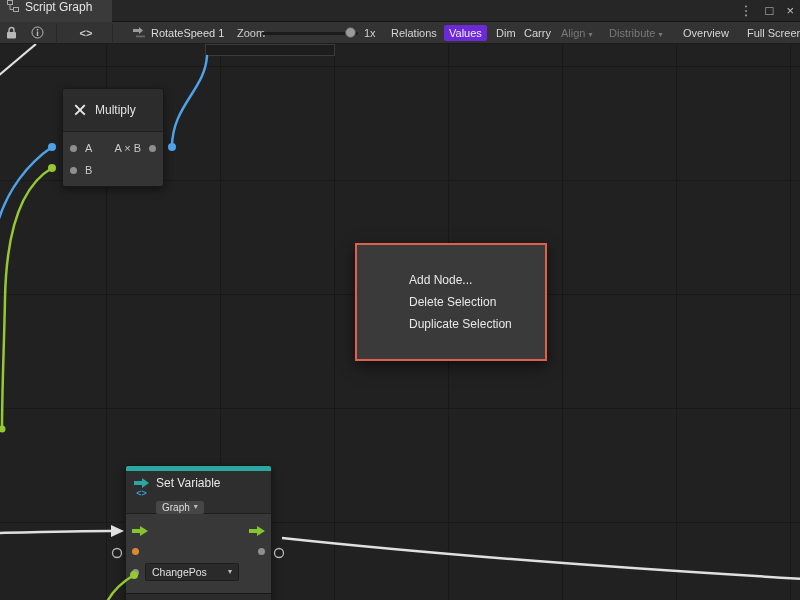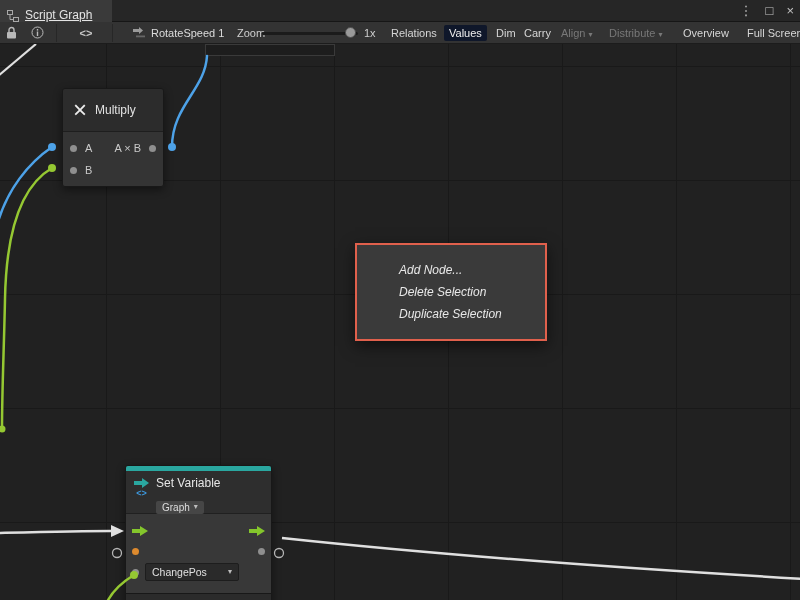--- a/index.html
+++ b/index.html
@@ -3,29 +3,29 @@
 <meta charset="utf-8">
 <style>
   html,body{margin:0;padding:0;}
   body{
     width:800px;height:600px;overflow:hidden;position:relative;
     background:#202020;font-family:"Liberation Sans",sans-serif;
     -webkit-user-select:none;user-select:none;color:#d6d6d6;
   }
   
   .titlebar{position:absolute;top:0;left:0;width:800px;height:22px;background:#262626;border-bottom:1px solid #161616;box-sizing:border-box;}
-  .tab{position:absolute;left:0;top:0;height:22px;width:112px;background:#3a3a3a;display:flex;align-items:flex-end;gap:6px;padding-left:7px;box-sizing:border-box;font-size:12px;color:#e4e4e4;text-decoration:underline;}
+  .tab{position:absolute;left:0;top:0;height:22px;width:112px;background:#3a3a3a;display:flex;align-items:flex-start;gap:6px;padding-left:7px;box-sizing:border-box;font-size:12px;color:#e4e4e4;}
   .win-controls{position:absolute;right:6px;top:0;height:22px;display:flex;align-items:center;gap:13px;font-size:13px;color:#c2c2c2;}
   .win-controls span{cursor:default;line-height:22px;}
   
   .toolbar{position:absolute;top:22px;left:0;width:800px;height:22px;background:#333333;border-bottom:1px solid #1c1c1c;box-sizing:border-box;font-size:11px;overflow:hidden;white-space:nowrap;}
   .toolbar .it{position:absolute;top:0;height:21px;display:flex;align-items:center;}
   .sep{position:absolute;top:2px;width:1px;height:18px;background:#272727;}
   .tb-btn{padding:2px 5px;border-radius:2px;color:#d6d6d6;}
-  .tb-btn.active{background:#0f172a;color:#f0f0f0;}
+  .tb-btn.active{background:#6d28d9;color:#f0f0f0;}
   .tb-btn.disabled{color:#787878;}
   .zoom-track{position:absolute;left:262px;top:10px;width:96px;height:3px;background:#1b1b1b;border-radius:2px;}
   .zoom-knob{position:absolute;left:345px;top:5px;width:11px;height:11px;border-radius:50%;background:#9a9a9a;border:1px solid #4f4f4f;box-sizing:border-box;}
   
   .canvas{
     position:absolute;top:44px;left:0;width:800px;height:556px;overflow:hidden;
     background-color:#212121;
     background-image:linear-gradient(#191919 1px,transparent 1px),linear-gradient(90deg,#191919 1px,transparent 1px);
     background-size:114px 114px,114px 114px;
     background-position:0px 22px,106px 0px;
@@ -53,21 +53,21 @@
   .sv-col{display:flex;flex-direction:column;gap:11px;}
   .sv-title{font-size:12px;color:#e6e6e6;}
   .chip{background:#464646;border-radius:2px;font-size:10px;color:#dedede;padding:1px 6px;width:max-content;display:flex;gap:4px;align-items:flex-start;}
   .sv-body{padding-top:6px;}
   .svrow{height:21px;display:flex;align-items:center;padding:0 6px;gap:6px;}
   .combo{background:#2a2a2a;border:1px solid #1d1d1d;border-radius:2px;height:16px;display:flex;align-items:center;gap:6px;padding:0 6px;font-size:10.5px;color:#e0e0e0;width:80px;justify-content:space-between;box-sizing:content-box;margin-top:40px;}
   .caret{font-size:8px;color:#bdbdbd;}
   .sv-footer{position:absolute;left:0;right:0;top:127px;height:53px;background:#2b2b2b;border-top:1px solid #181818;}
   
   .context-menu{position:absolute;left:355px;top:199px;width:188px;background:#3a3a3a;border:2px solid #e0604c;z-index:10;box-shadow:0 5px 14px rgba(0,0,0,.55);}
-  .context-menu ul{list-style:none;margin:6px;padding:8px 0;font-style:italic;}
+  .context-menu ul{list-style:none;margin:16px;padding:8px 0;}
   .context-menu li{height:22px;line-height:22px;padding-left:36px;font-size:12px;color:#e8e8e8;cursor:default;}
 </style>
 </head>
 <body>
 
 <div class="titlebar">
   <div class="tab">
     <svg width="12" height="12">
       <rect x="0.5" y="0.5" width="5" height="4" fill="none" stroke="#a8a8a8"></rect>
       <rect x="6.5" y="7.5" width="5" height="4" fill="none" stroke="#a8a8a8"></rect>

